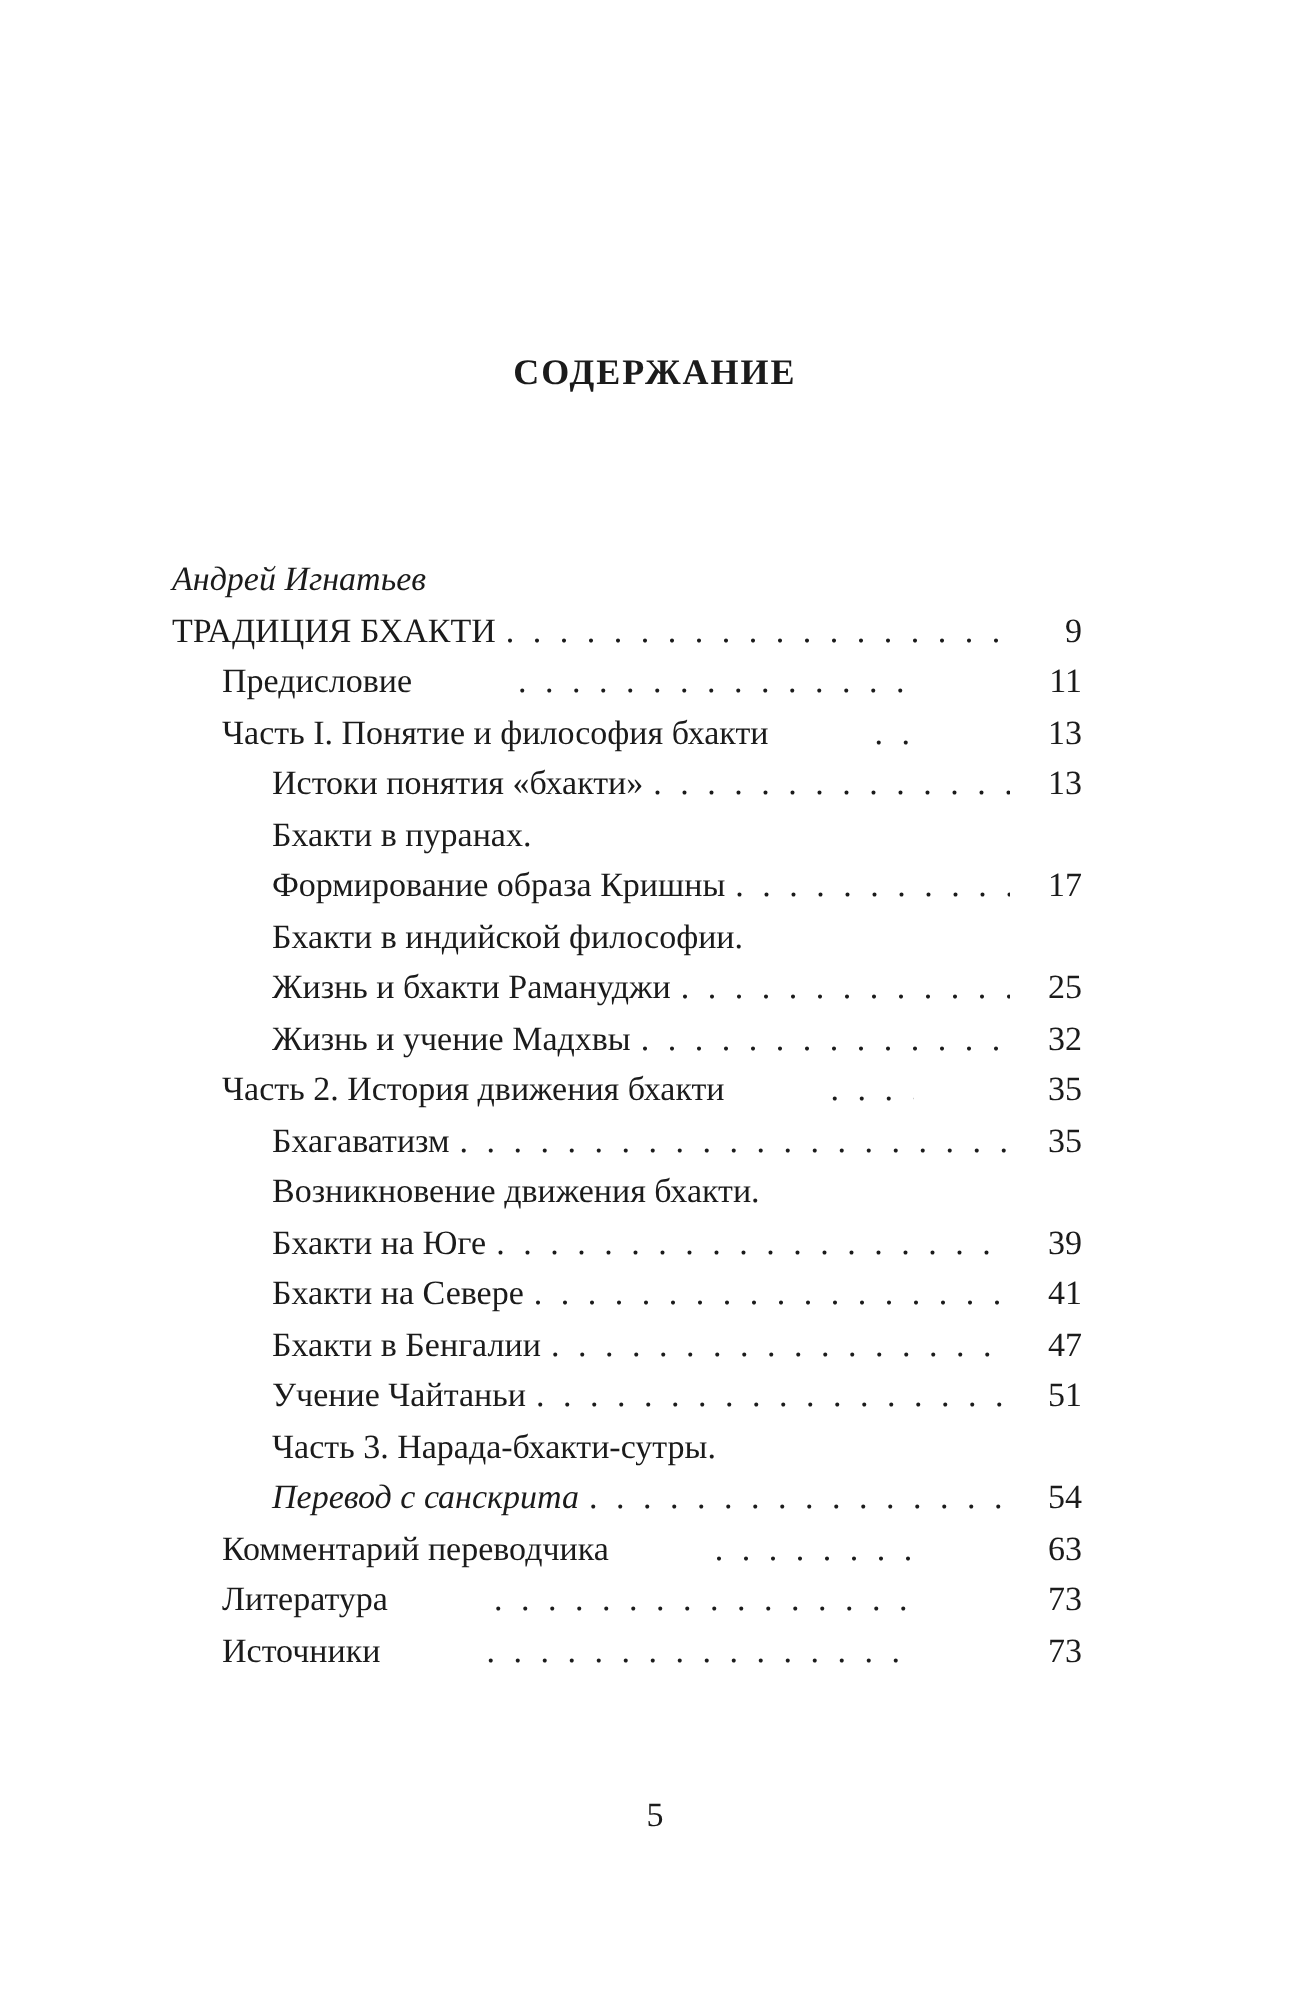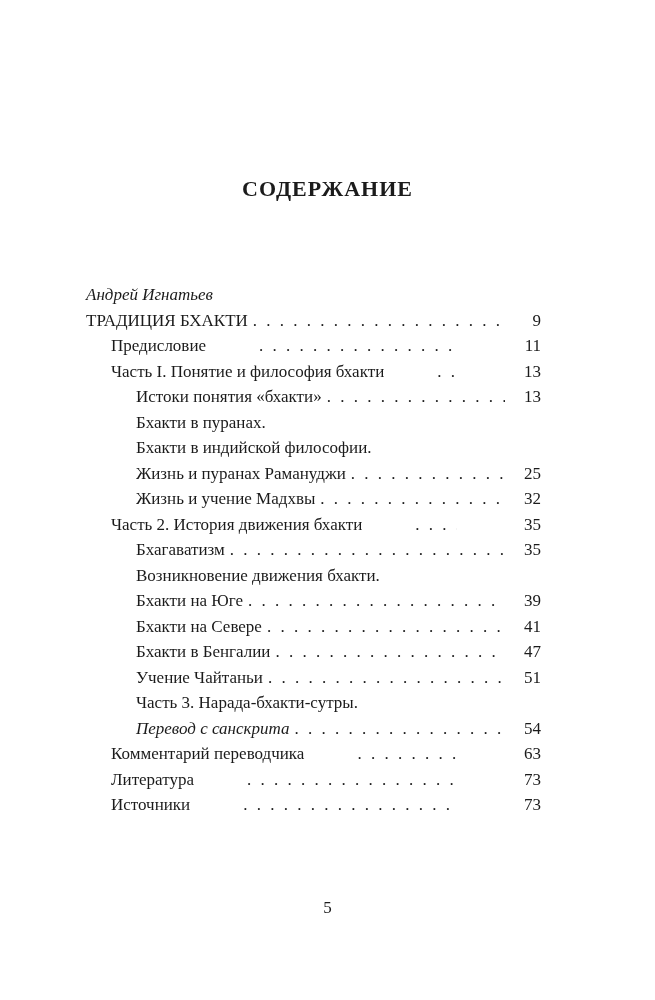--- a/index.html
+++ b/index.html
@@ -12,21 +12,21 @@
     width: 655px;
     height: 1000px;
     background: #ffffff;
     font-family: "Liberation Serif", "DejaVu Serif", serif;
     color: #1b1b1b;
     overflow: hidden;
   }
   .title {
     padding-top: 176px;
     text-align: center;
-    font-size: 22px;
+    font-size: 18px;
     font-weight: bold;
     letter-spacing: 1px;
   }
   .toc {
     margin: 80px 114px 0 86px;
     font-size: 17px;
   }
   .toc-row {
     display: flex;
     align-items: baseline;
@@ -101,27 +101,32 @@
       <div class="toc-row level-2">
         <span class="toc-label">Истоки понятия «бхакти»</span>
         <span class="toc-leader"></span>
         <span class="toc-page">13</span>
       </div>
       <div class="toc-row level-2 no-page">
         <span class="toc-label">Бхакти в пуранах.</span>
         <span class="toc-leader"></span>
         <span class="toc-page"></span>
       </div>
+      <div class="toc-row level-2">
+        <span class="toc-label">Формирование образа Кришны</span>
+        <span class="toc-leader"></span>
+        <span class="toc-page">17</span>
+      </div>
       <div class="toc-row level-2 no-page">
         <span class="toc-label">Бхакти в индийской философии.</span>
         <span class="toc-leader"></span>
         <span class="toc-page"></span>
       </div>
       <div class="toc-row level-2">
-        <span class="toc-label">Жизнь и пуранах Рамануджи</span>
+        <span class="toc-label">Жизнь и бхакти Рамануджи</span>
         <span class="toc-leader"></span>
         <span class="toc-page">25</span>
       </div>
       <div class="toc-row level-2">
         <span class="toc-label">Жизнь и учение Мадхвы</span>
         <span class="toc-leader"></span>
         <span class="toc-page">32</span>
       </div>
       <div class="toc-row level-1">
         <span class="toc-label">Часть 2. История движения бхакти</span>

